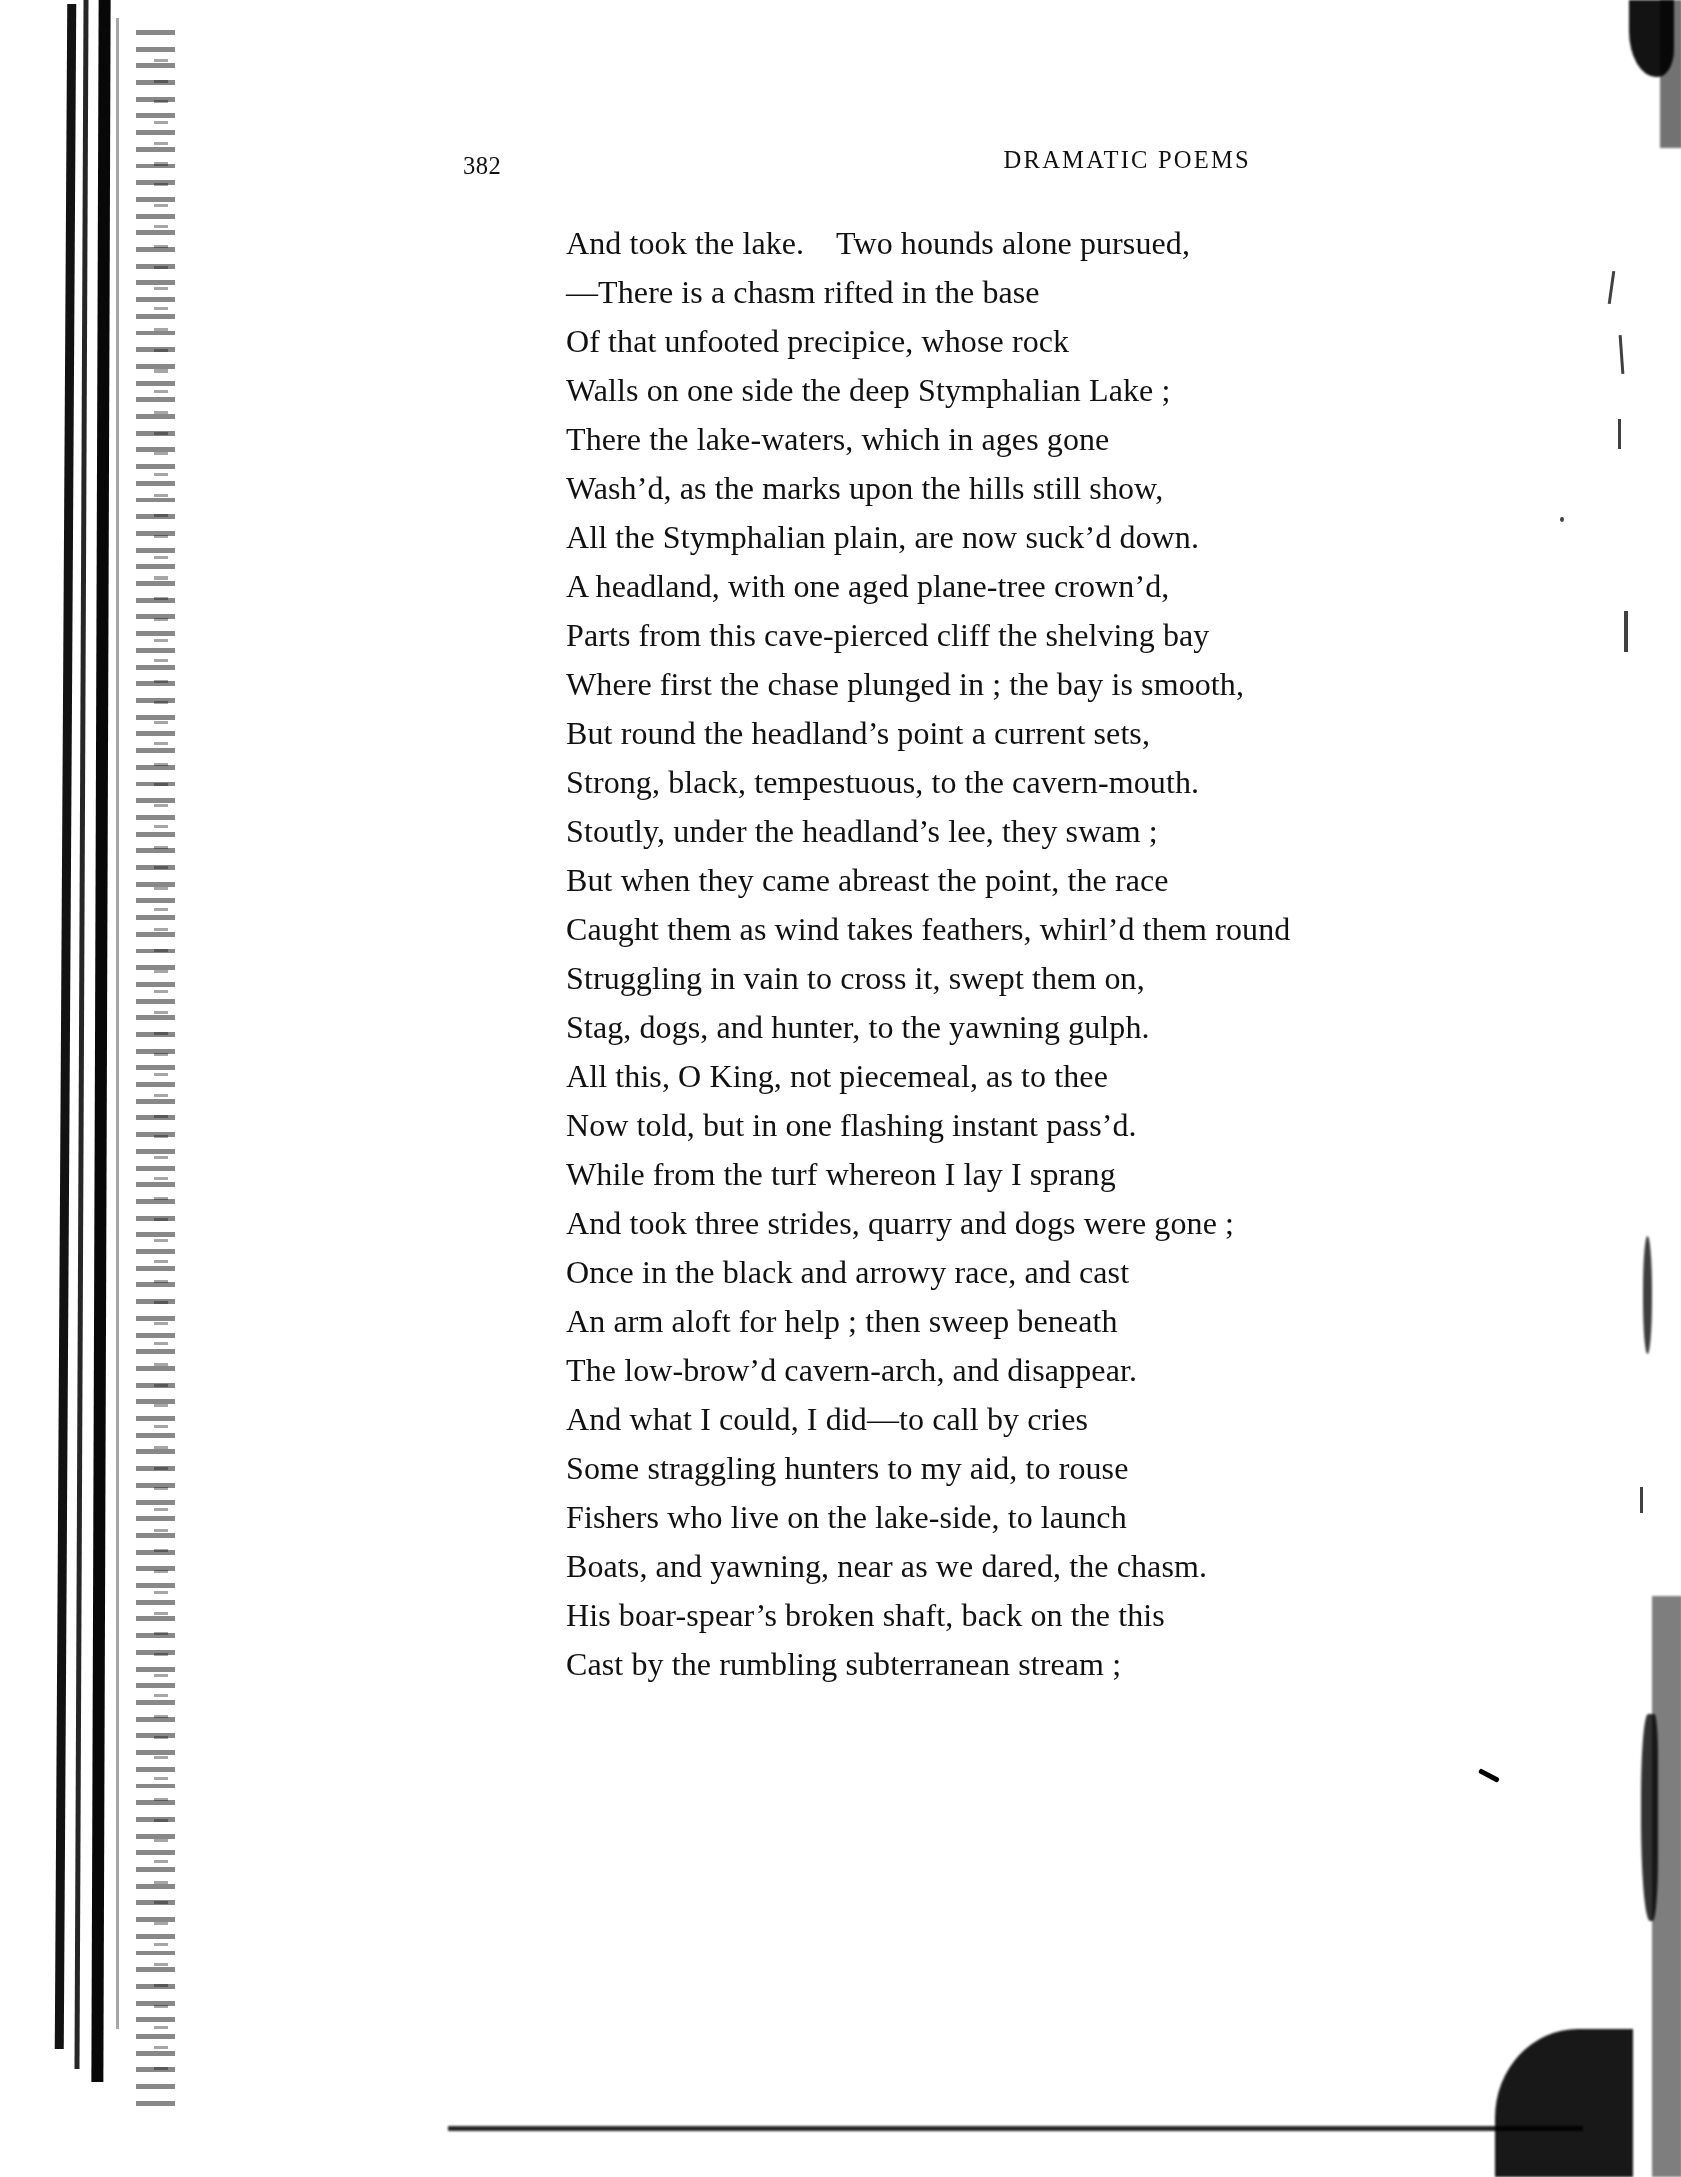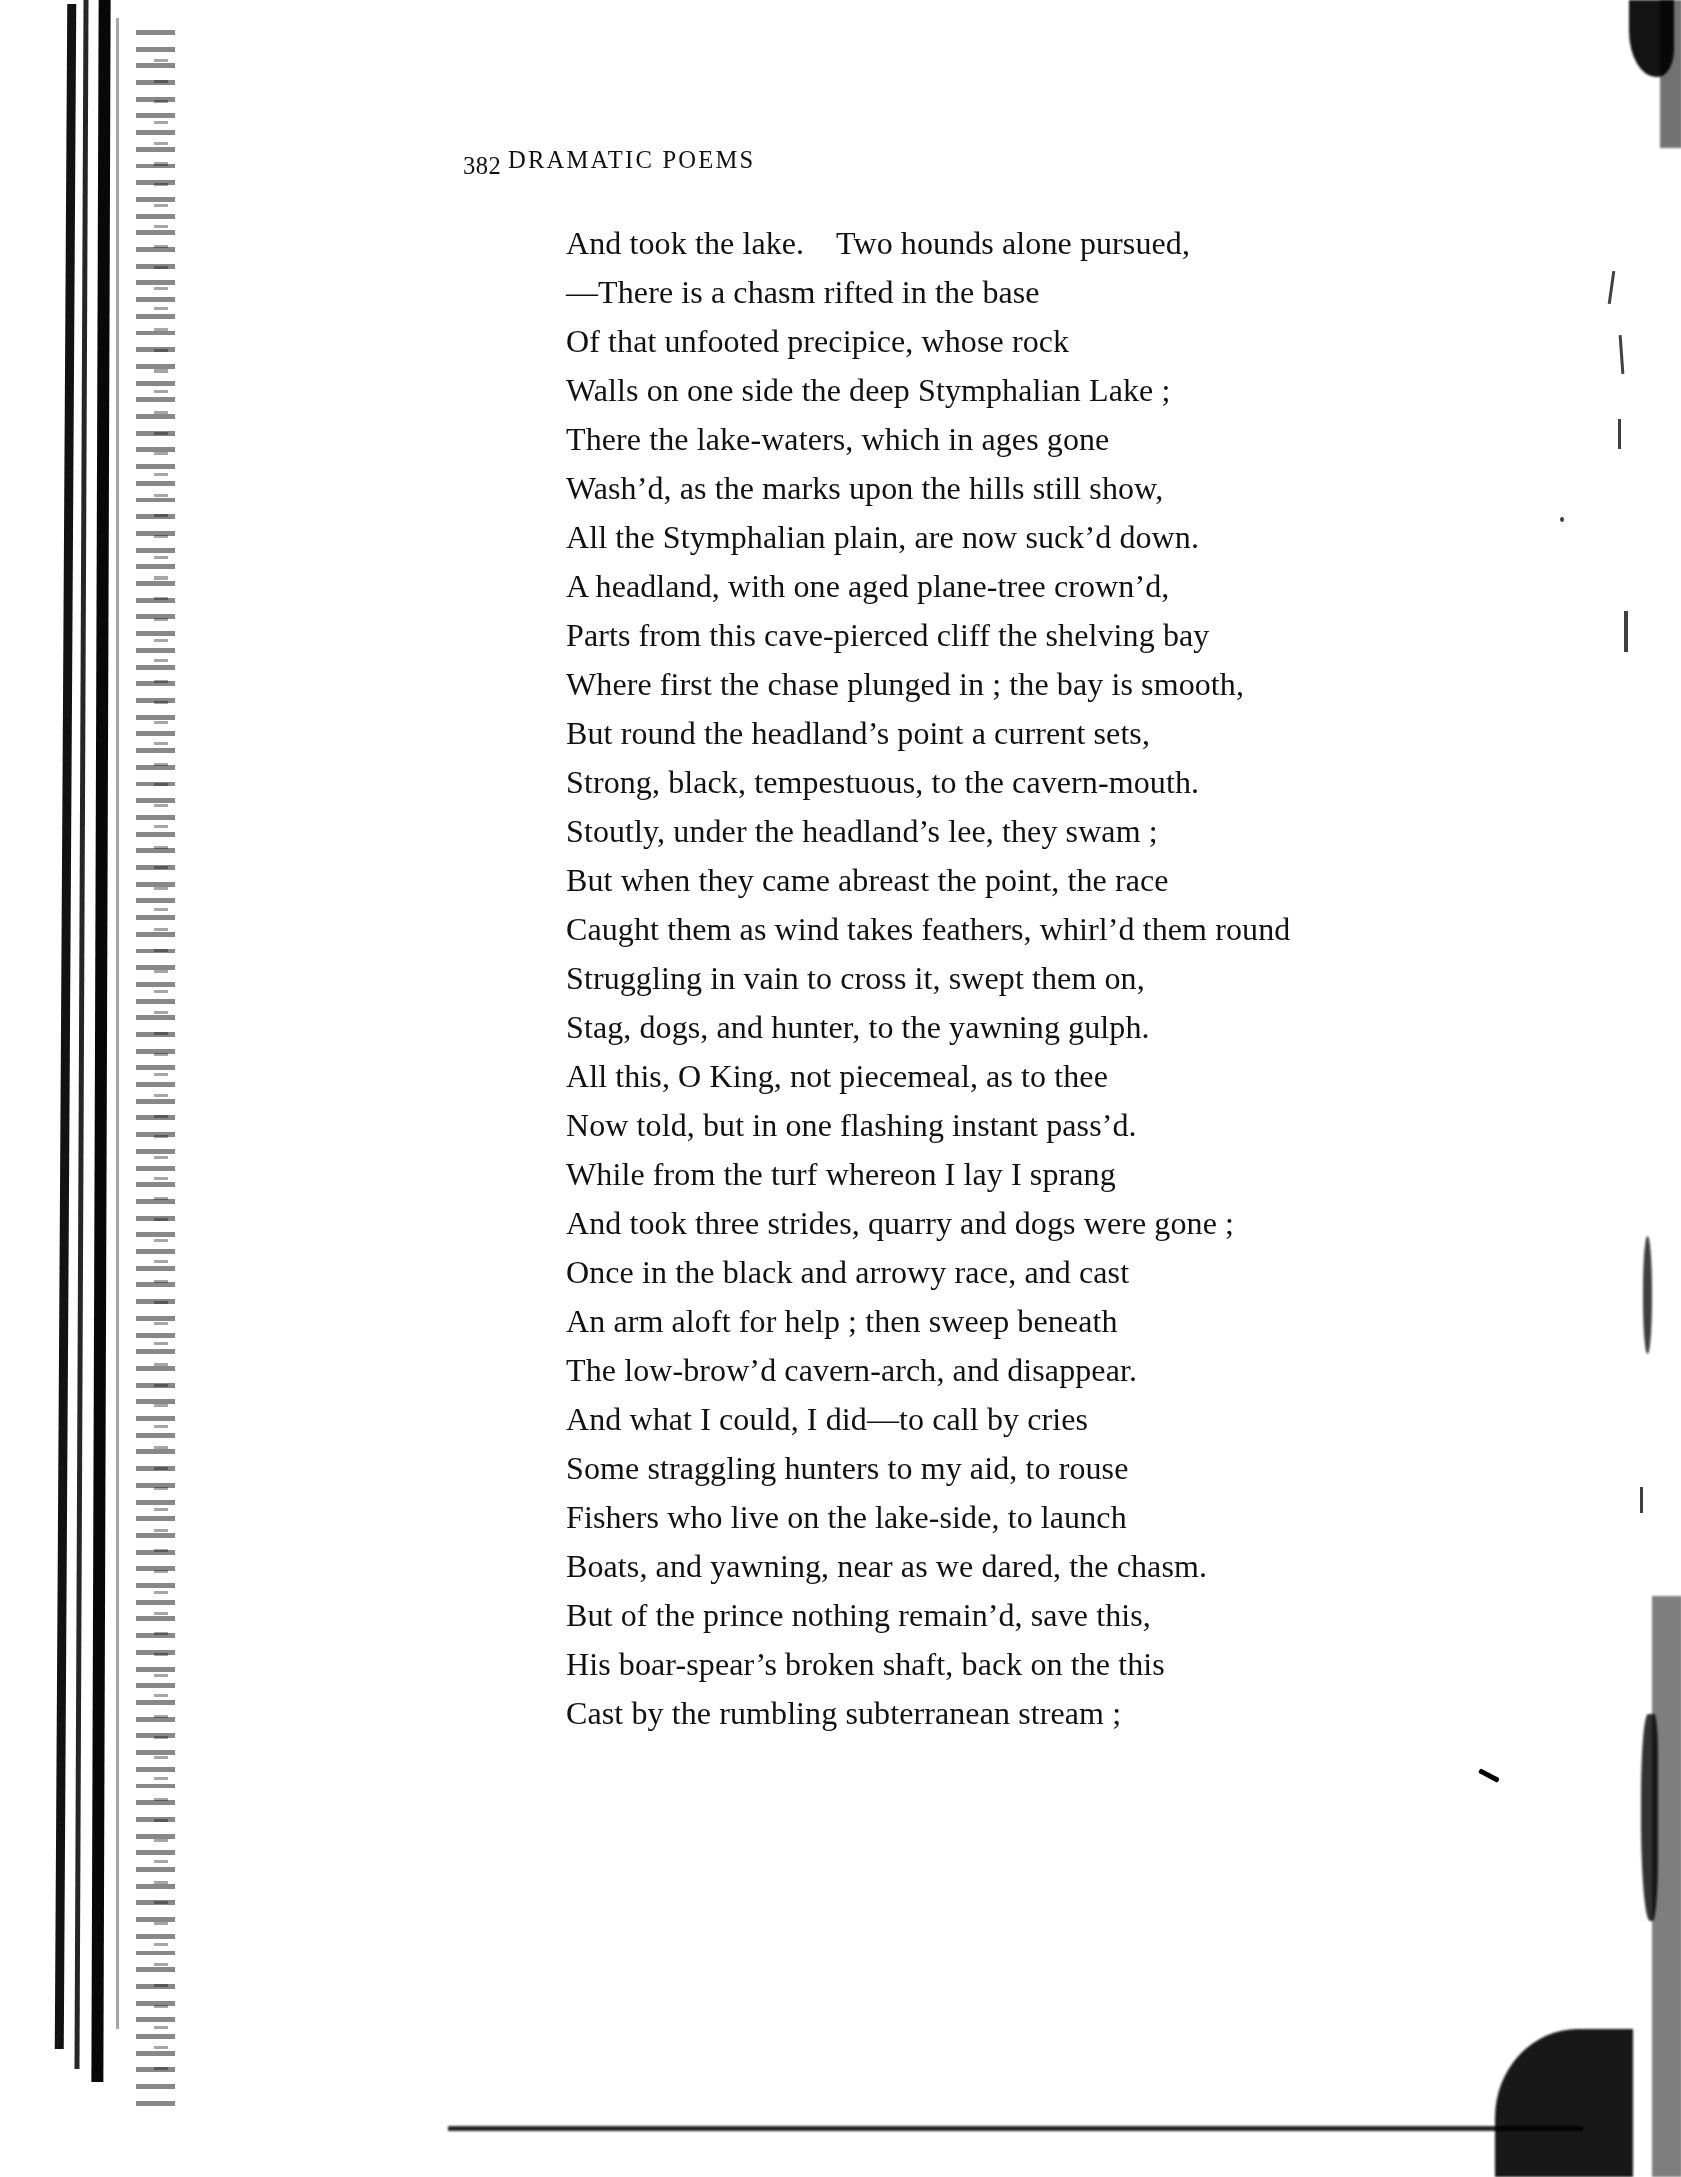--- a/index.html
+++ b/index.html
@@ -116,21 +116,21 @@
     position: absolute;
     left: 0;
     top: 5.9px;
     font-size: 24.6px;
     letter-spacing: 0.4px;
   }
   .running-title {
     position: absolute;
     left: 0;
     right: 0;
-    text-align: left;
+    text-align: right;
     font-size: 24.6px;
     letter-spacing: 2.2px;
     padding-left: 45px;
     font-family: Liberation Serif, serif;
   }
   .verse {
     position: absolute;
     left: 566px;
     top: 219px;
     width: 1044px;
@@ -174,21 +174,20 @@
       <div class="verse-line">Now told, but in one flashing instant pass’d.</div>
       <div class="verse-line">While from the turf whereon I lay I sprang</div>
       <div class="verse-line">And took three strides, quarry and dogs were gone ;</div>
       <div class="verse-line">Once in the black and arrowy race, and cast</div>
       <div class="verse-line">An arm aloft for help ; then sweep beneath</div>
       <div class="verse-line">The low-brow’d cavern-arch, and disappear.</div>
       <div class="verse-line">And what I could, I did—to call by cries</div>
       <div class="verse-line">Some straggling hunters to my aid, to rouse</div>
       <div class="verse-line">Fishers who live on the lake-side, to launch</div>
       <div class="verse-line">Boats, and yawning, near as we dared, the chasm.</div>
-      <div class="verse-line">But of the prince nothing remain’d, save this,</div>
       <div class="verse-line">His boar-spear’s broken shaft, back on the this</div>
       <div class="verse-line">Cast by the rumbling subterranean stream ;</div>
     </div>
 
 </div>
 
 <div class="scan-layer">
   <div class="gutter-band g1"></div>
   <div class="gutter-band g2"></div>
   <div class="gutter-band g3"></div>

